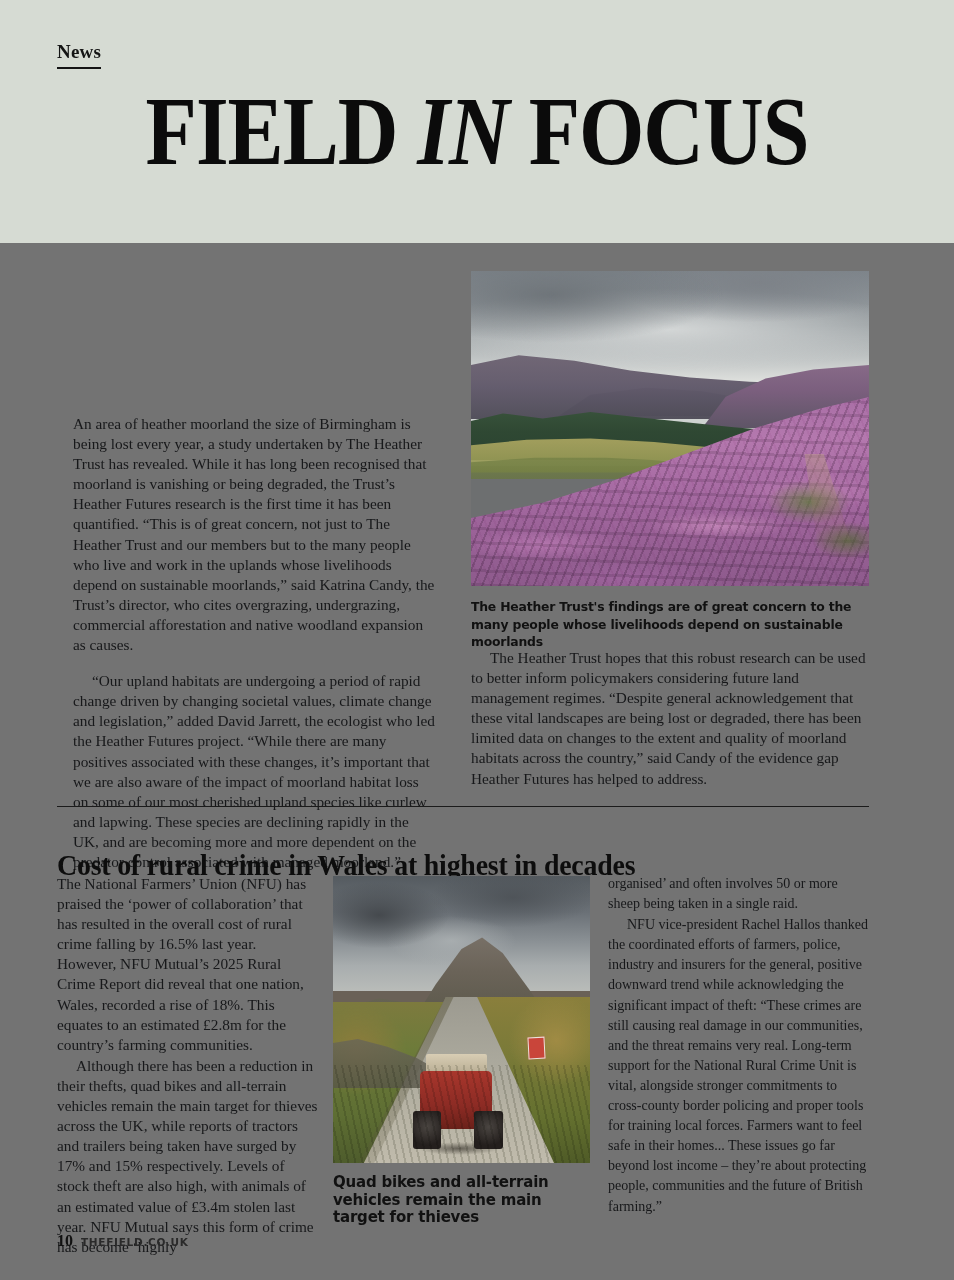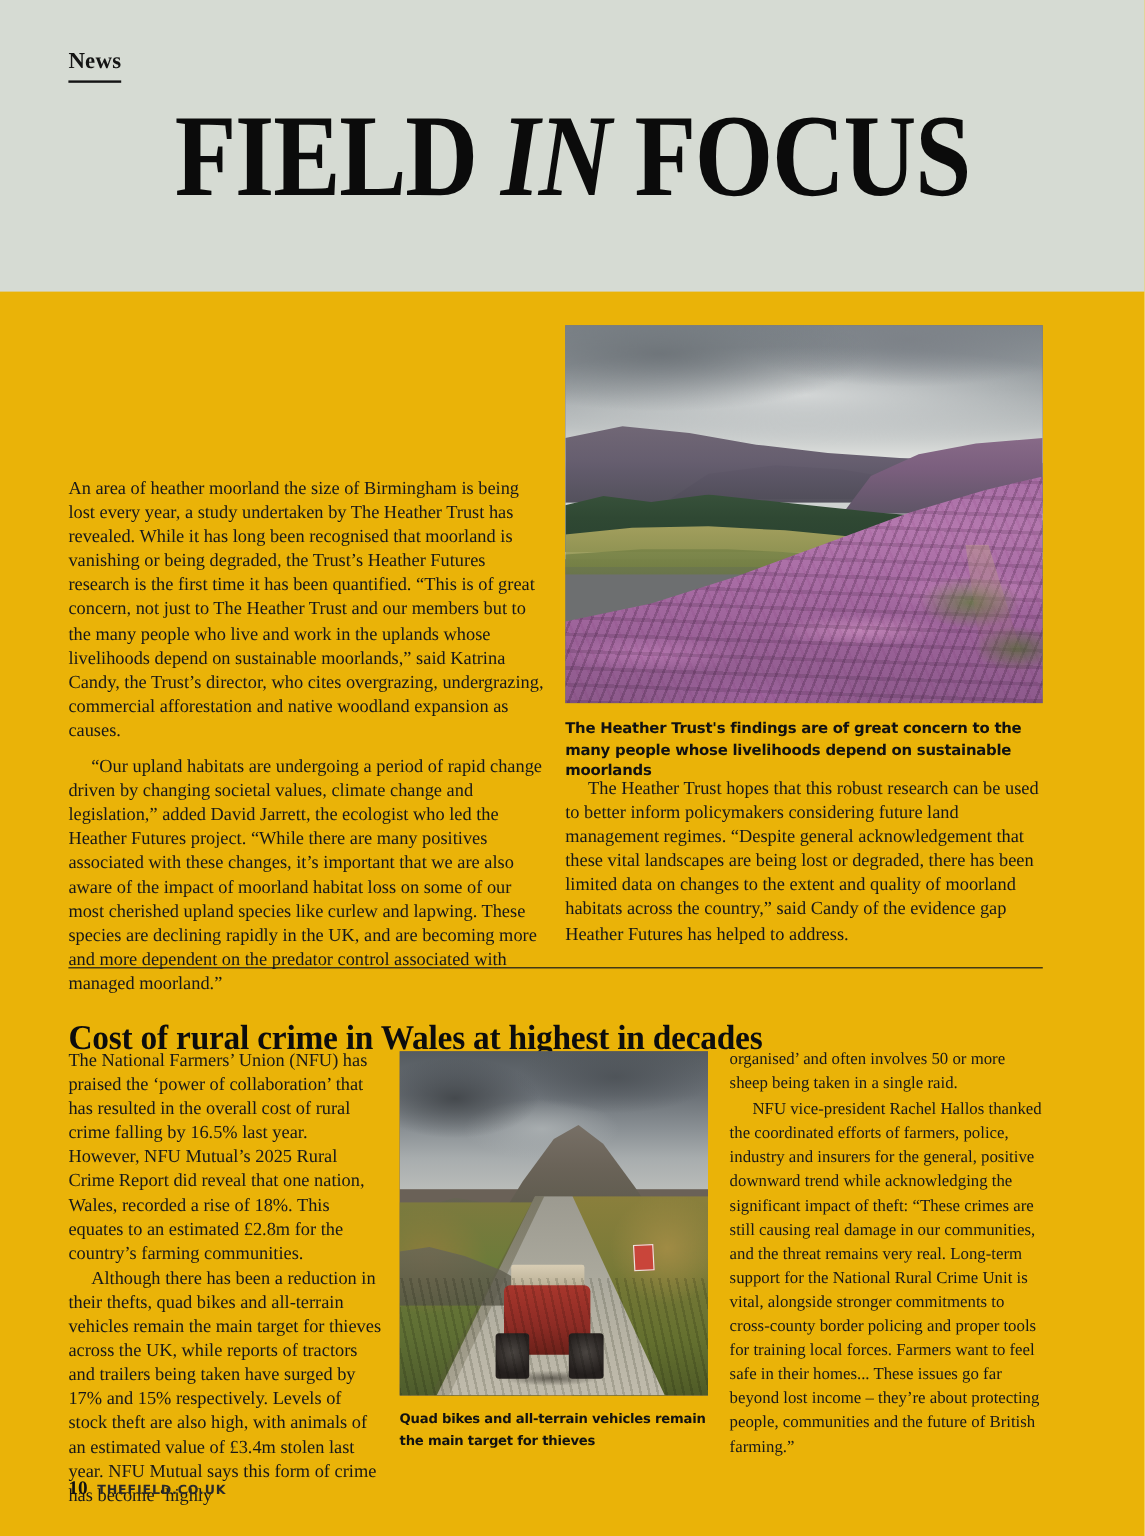--- a/index.html
+++ b/index.html
@@ -4,21 +4,21 @@
 <style>
   html, body {
     margin: 0;
     padding: 0;
     background: #ffffff;
   }
   .page {
     position: relative;
     width: 954px;
     height: 1280px;
-    background: #eab308;
+    background: #737373;
     overflow: hidden;
     font-family: "Liberation Serif", serif;
     color: #111111;
   }
 
   
   .masthead {
     position: absolute;
     left: 0;
     top: 0;
@@ -93,21 +93,21 @@
   .art1-body-left {
     position: absolute;
     left: 57px;
     top: 398px;
     width: 396px;
     font-size: 15.3px;
     line-height: 20.1px;
     text-align: left;
     color: #17181a;
   }
-  .art1-body-left p { margin: 0; }
+  .art1-body-left p { margin: 16px; }
   .art1-body-left p + p { text-indent: 19px; margin-top: 10px; }
 
   .art1-photo {
     position: absolute;
     left: 471px;
     top: 271px;
     width: 398px;
     height: 315px;
     overflow: hidden;
     background: #6d6f70;
@@ -192,21 +192,21 @@
     overflow: hidden;
     background: #6a6157;
   }
   .art2-caption {
     position: absolute;
     left: 333px;
     top: 1174px;
     width: 262px;
     font-family: "DejaVu Sans", sans-serif;
     font-weight: 700;
-    font-size: 11px;
+    font-size: 15px;
     line-height: 17.5px;
     letter-spacing: -0.2px;
     color: #111111;
   }
 
   
   .footer {
     position: absolute;
     left: 57px;
     top: 1232px;

